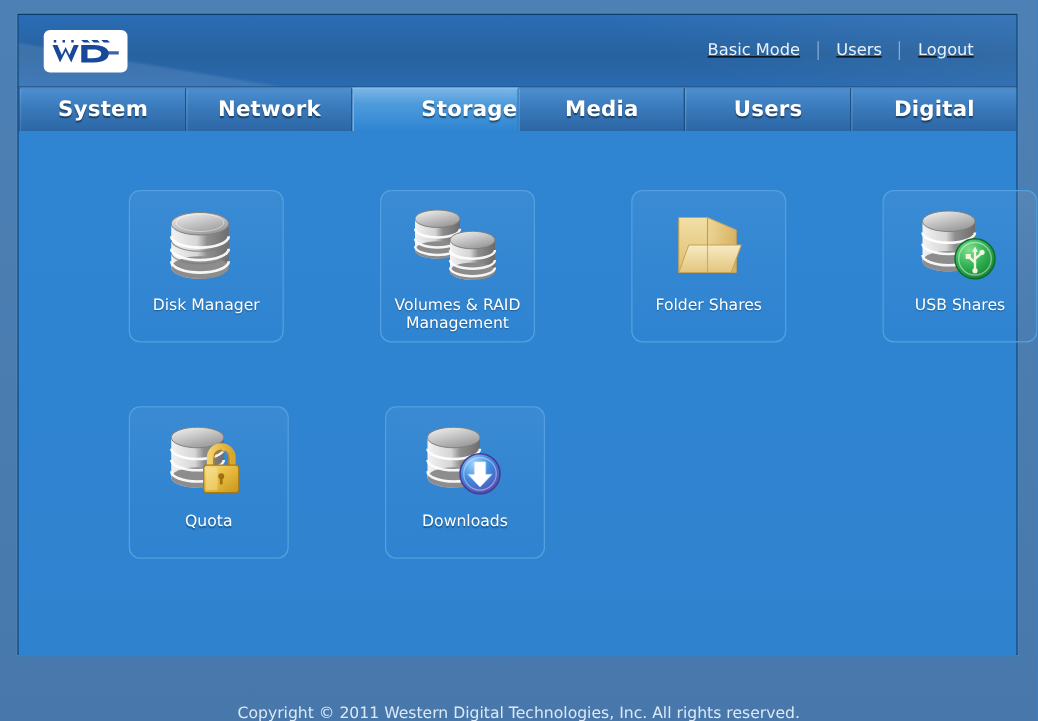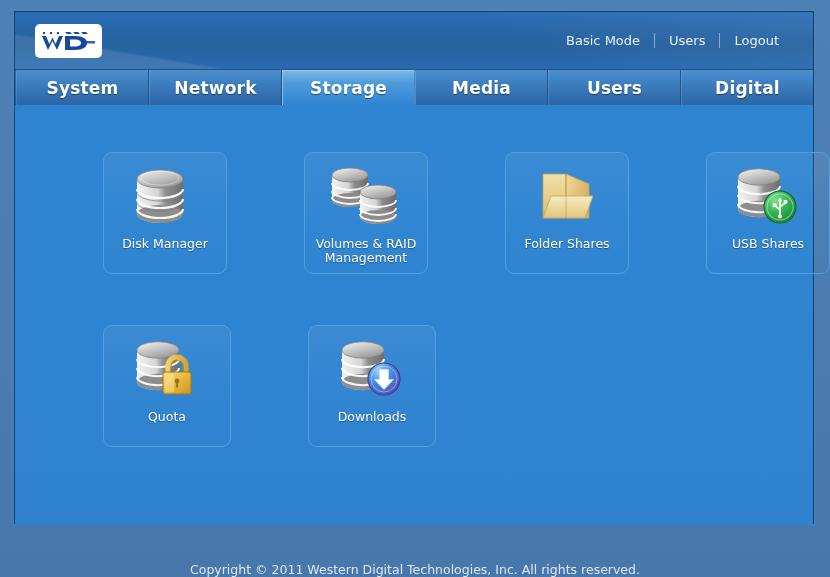--- a/index.html
+++ b/index.html
@@ -77,20 +77,21 @@
   #logo svg { display:block; }
 
   #toplinks {
     position: absolute;
     right: 20px;
     top: 0;
     height: 57px;
     display: flex;
     align-items: center;
     gap: 0px;
+    text-decoration: underline;
   }
   #toplinks a {
     color: #e9f2fb;
     font-size: 13px;
     text-decoration: none;
     padding: 0 14px;
     line-height: 15px;
     white-space: nowrap;
   }
   #toplinks .sep {
@@ -125,20 +126,21 @@
     box-sizing: border-box;
     cursor: pointer;
   }
   .tab:first-child { border-left: 1px solid rgba(255,255,255,0.10); }
   .tab:last-child { border-right: none; }
   .tab.active {
     background: linear-gradient(180deg, #7ab6e6 0%, #4e9bdb 35%, #2f85d2 100%);
     border-right: 1px solid #3e8cc9;
     border-left: 1px solid #8cc4ec;
     border-top: 1px solid #9ccdef;
+    justify-content: flex-end;
   }
 
   
   #content {
     position: relative;
     height: 420px;
     background: linear-gradient(180deg, #2f85d2 0%, #2f84d1 55%, #2f82ce 100%);
   }
 
   .grid {

